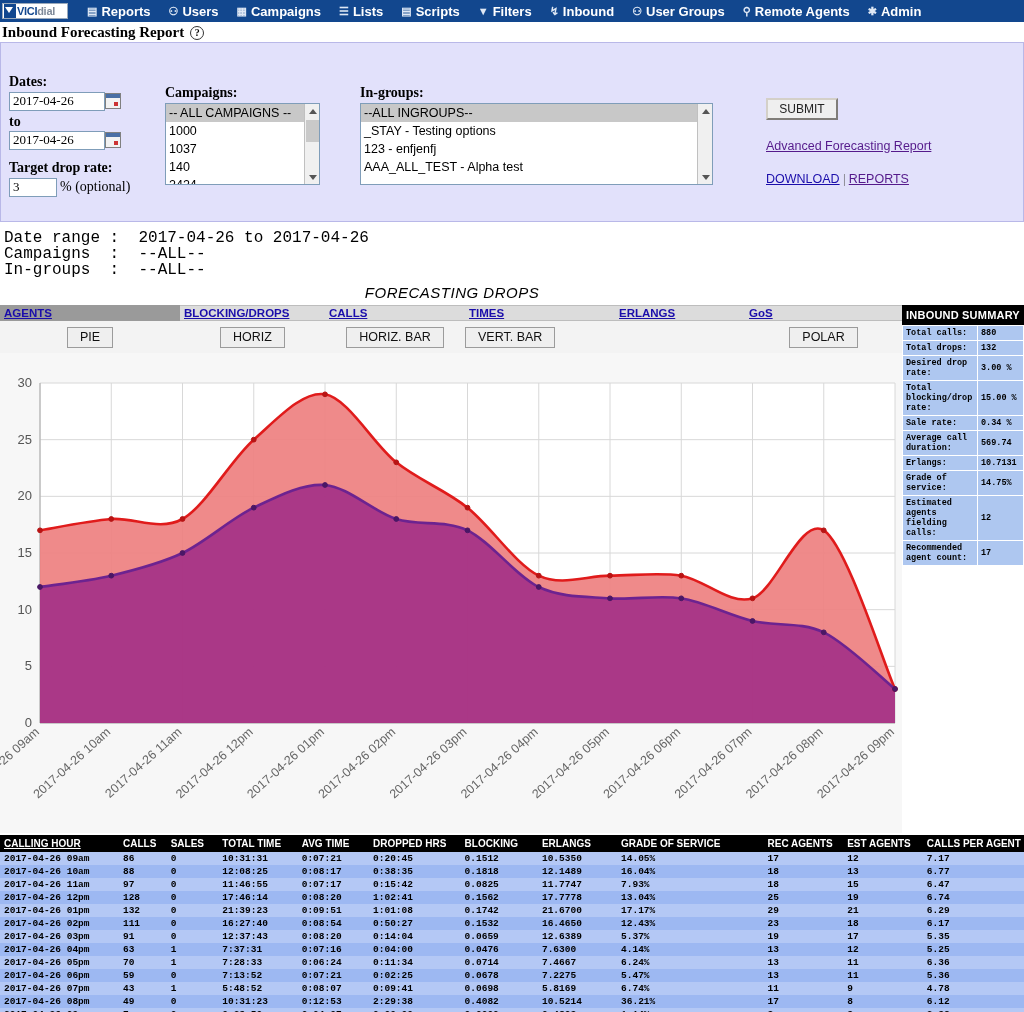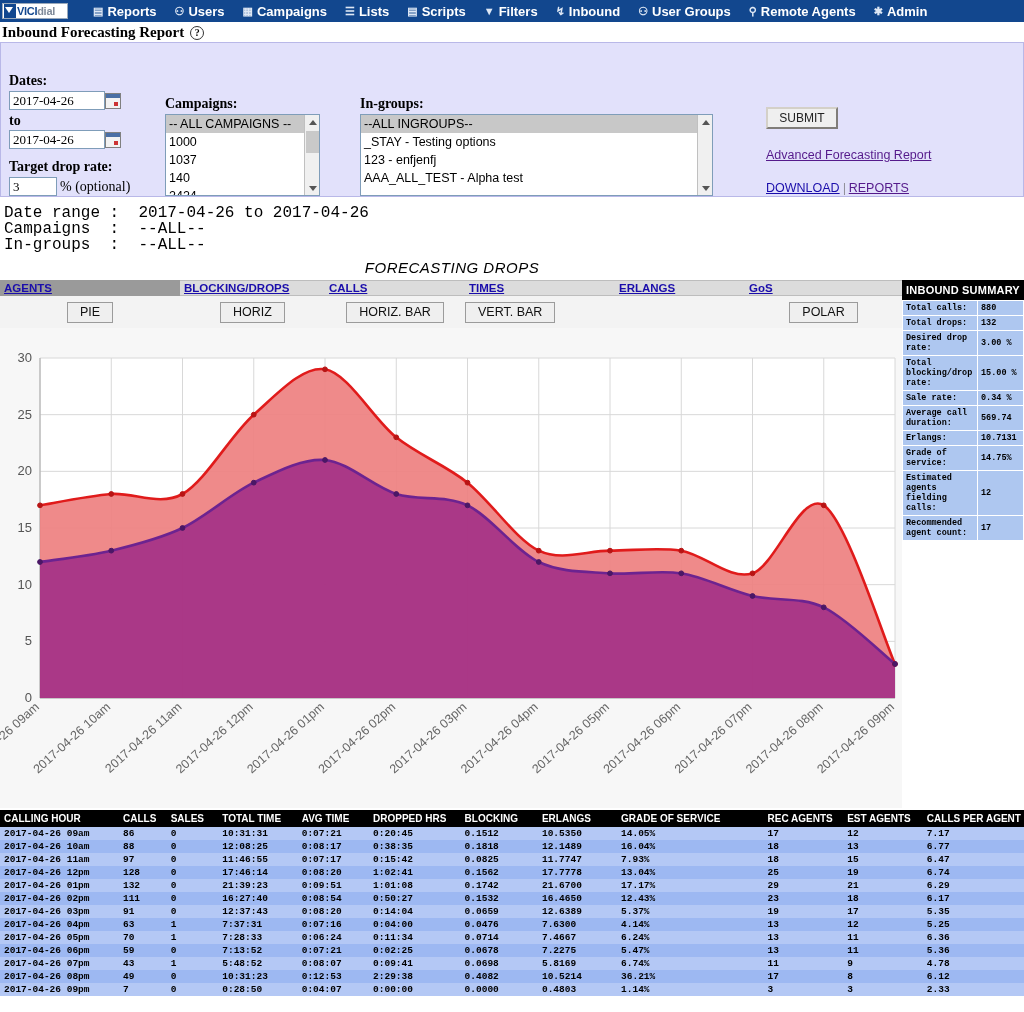--- a/index.html
+++ b/index.html
@@ -20,21 +20,21 @@
     color:#ffffff;
     font-family:"Liberation Sans", sans-serif;
   }
   .logo {
     width:66px; height:16px;
     background:#ffffff;
     border:1px solid #9aa9bb;
     display:flex; align-items:center; justify-content:flex-start;
     font-size:11px; font-weight:bold;
     font-family:"Liberation Sans", sans-serif;
-    margin-right:16px;
+    margin-right:10px;
     overflow:hidden;
     position:relative;
   }
   .logo .vicimark {
     width:12px; height:14px; background:#12478E;
     margin:0 1px 0 1px; flex:0 0 auto;
     position:relative;
   }
   .logo .vicimark:after{
     content:""; position:absolute; left:1px; top:3px;
@@ -63,23 +63,23 @@
     display:inline-flex;align-items:center;justify-content:center;
     font-size:10px;font-weight:bold;font-family:"Liberation Serif",serif;
     cursor:pointer; background:#fff;
   }
 
   
   #formpanel {
     position:relative;
     background:#E2E1FB;
     border:1px solid #b9b8e8;
-    height:155px;
+    height:180px;
     margin:0; padding:6px 4px 0 4px;
-    display:flex; align-items:flex-end;
+    display:flex; align-items:center;
   }
   .fcol { position:relative; }
   .flabel {
     font-family:"Liberation Serif", serif;
     font-weight:bold; font-size:14px; color:#000;
     margin-bottom:2px;
   }
   .dateRow { display:flex; align-items:center; gap:0; margin-bottom:3px;}
   input.datefield {
     width:96px; height:19px;
@@ -552,21 +552,21 @@
             <td class="v">17</td>
           </tr>
         </tbody>
     </table>
   </div>
 </div>
 
 <table class="dtbl">
   <thead>
       <tr id="dthead">
-        <th style="width: 120px;">CALLING HOUR</th>
+        <th style="width: 120px; text-decoration: underline;">CALLING HOUR</th>
         <th style="width: 48px;">CALLS</th>
         <th style="width: 52px;">SALES</th>
         <th style="width: 80px;">TOTAL TIME</th>
         <th style="width: 72px;">AVG TIME</th>
         <th style="width: 92px;">DROPPED HRS</th>
         <th style="width: 78px;">BLOCKING</th>
         <th style="width: 80px;">ERLANGS</th>
         <th style="width: 148px;">GRADE OF SERVICE</th>
         <th style="width: 80px;">REC AGENTS</th>
         <th style="width: 80px;">EST AGENTS</th>

